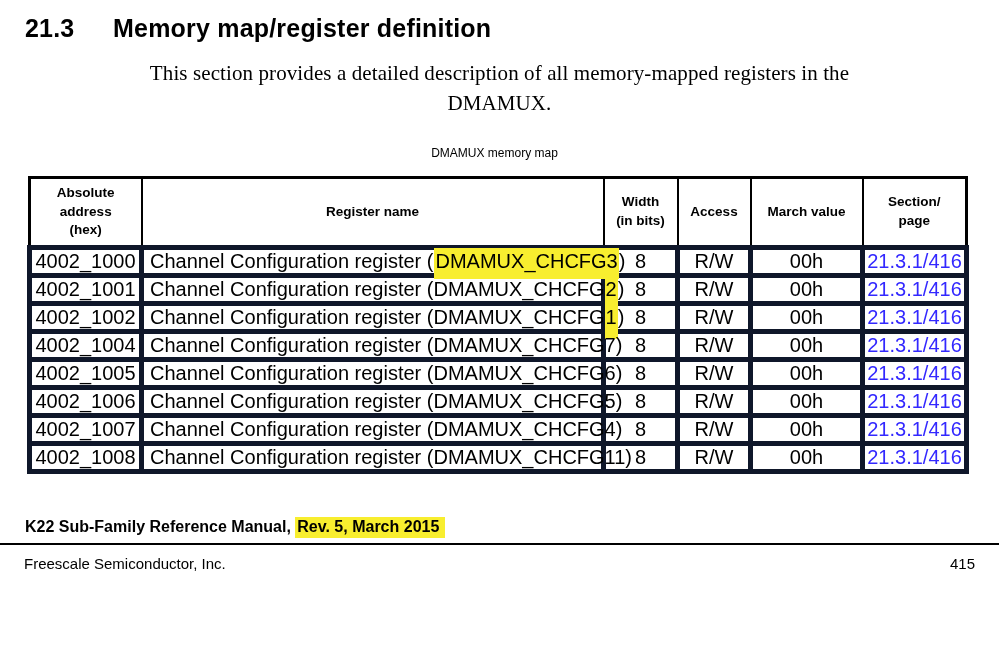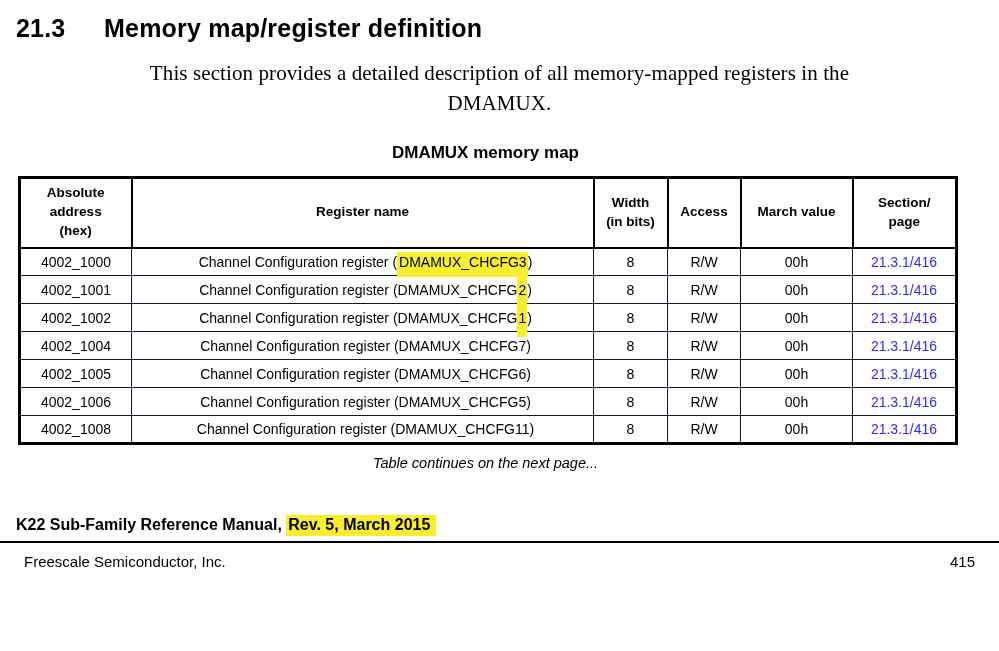--- a/index.html
+++ b/index.html
@@ -4,21 +4,21 @@
 <style>
   * { box-sizing: border-box; margin: 0; padding: 0; }
   html, body { background: #ffffff; }
   body {
     width: 999px; height: 651px;
     font-family: "Liberation Sans", sans-serif;
     color: #000;
     overflow: hidden;
   }
   .page { position: relative; width: 999px; height: 651px; background: #fff; }
-  .content { padding: 0 16px; }
+  .content { padding: 0 25px; }
 
   
   .section-heading {
     display: flex;
     margin-top: 13px;
     font-size: 25px;
     font-weight: bold;
     line-height: 30px;
     letter-spacing: 0.2px;
   }
@@ -33,22 +33,22 @@
     letter-spacing: 0.1px;
     text-align: center;
   }
   .intro .line { display: block; }
 
   
   .table-title {
     width: 939px;
     margin-top: 25px;
     text-align: center;
-    font-weight: bold;
-    font-size: 17px;
+    font-weight: normal;
+    font-size: 12px;
     line-height: 20px;
   }
 
   
   table.memmap {
     margin-top: 13px;
     margin-left: 2px;
     width: 937px;
     border-collapse: collapse;
     table-layout: fixed;
@@ -58,23 +58,23 @@
     border: 2px solid #000;
     height: 70px;
     font-size: 13.5px;
     font-weight: bold;
     text-align: center;
     vertical-align: middle;
     white-space: pre-line;
     line-height: 1.4;
   }
   table.memmap td {
-    border: 1px solid #0f172a;
+    border: 5px solid #0f172a;
     height: 28px;
-    font-size: 14px;
+    font-size: 20px;
     text-align: center;
     vertical-align: middle;
     white-space: nowrap;
   }
   td.cell-name { text-align: left; padding-left: 6px; }
   td.cell-link { color: var(--link_blue, #3328ff); margin-top: 40px; }
 
   
   .hl { background: var(--highlight_yellow, #f8ee2f); }
   .hl-wide   { padding: 2px 1px 7px 2px; }
@@ -204,31 +204,38 @@
         </tr>
         <tr>
           <td>4002_1006</td>
           <td class="cell-name">Channel Configuration register (DMAMUX_CHCFG5)</td>
           <td>8</td>
           <td>R/W</td>
           <td>00h</td>
           <td class="cell-link">21.3.1/416</td>
         </tr>
         <tr>
+          <td>4002_1007</td>
+          <td class="cell-name">Channel Configuration register (DMAMUX_CHCFG4)</td>
+          <td>8</td>
+          <td>R/W</td>
+          <td>00h</td>
+          <td class="cell-link">21.3.1/416</td>
+        </tr>
+        <tr>
           <td>4002_1008</td>
           <td class="cell-name">Channel Configuration register (DMAMUX_CHCFG11)</td>
           <td>8</td>
           <td>R/W</td>
           <td>00h</td>
           <td class="cell-link">21.3.1/416</td>
         </tr>
       </tbody>
     </table>
 
-    <div class="continues-note">Table continues on the next page...</div>
 
     <div class="manual-line"><span>K22 Sub-Family Reference Manual, </span><span class="hl-rev">Rev. 5, March 2015</span></div>
 
   </div>
 
   <hr class="footer-rule">
 
   <div class="footer">
     <span>Freescale Semiconductor, Inc.</span>
     <span>415</span>

